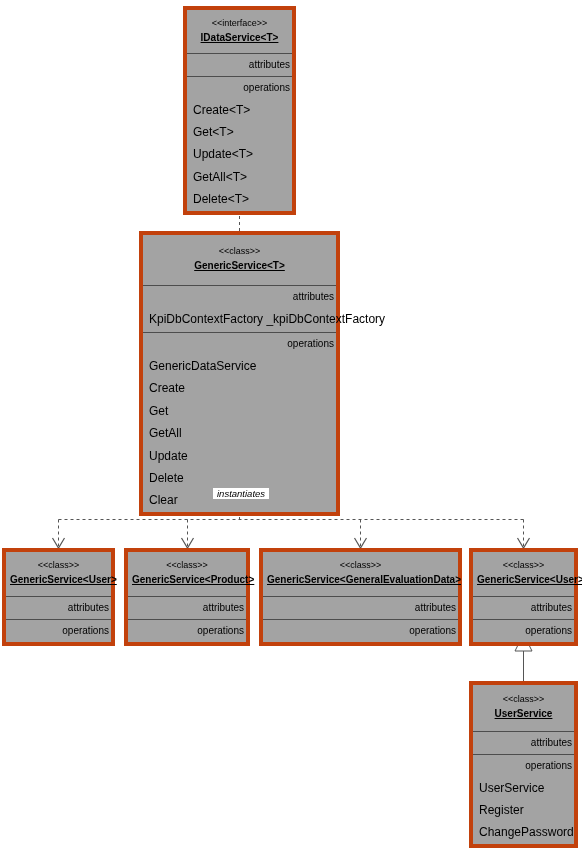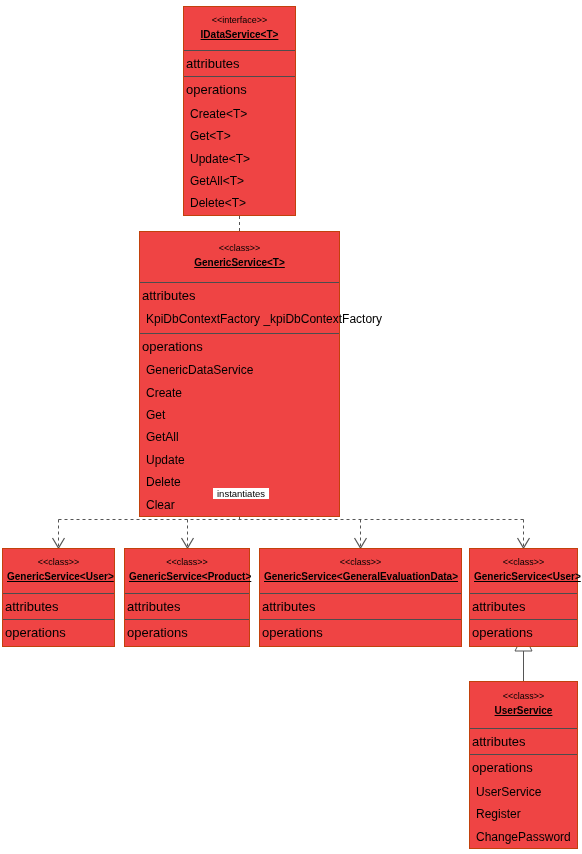--- a/index.html
+++ b/index.html
@@ -30,22 +30,22 @@
     left: 0; top: 0;
     width: 582px;
     height: 854px;
     z-index: 1;
     pointer-events: none;
   }
 
   
   .uml-box {
     position: absolute;
-    background: #ef4444;
-    border: 1px solid #c2410c;
+    background: #a3a3a3;
+    border: 4px solid #c2410c;
     box-sizing: border-box;
     z-index: 2;
   }
   .compartment {
     box-sizing: border-box;
     border-bottom: 1px solid #4d4d4d;
   }
   .compartment:last-child {
     border-bottom: none;
   }
@@ -63,22 +63,22 @@
   .classname {
     font-size: 10px;
     font-weight: bold;
     display: block;
     margin-top: 1px;
     white-space: nowrap;
     text-decoration: underline;
   }
 
   .section-title {
-    text-align: left;
-    font-size: 13px;
+    text-align: right;
+    font-size: 10px;
     padding: 5px 2px 5px 2px;
     line-height: 1.2;
   }
 
   .member {
     font-size: 12px;
     text-align: left;
     padding: 4px 6px 4px 6px;
     line-height: 1.2;
     white-space: nowrap;
@@ -92,20 +92,21 @@
   }
 
   
   .edge-label {
     position: absolute;
     font-size: 9.5px;
     background: #ffffff;
     padding: 0 4px;
     z-index: 3;
     white-space: nowrap;
+    font-style: italic;
   }
 </style>
 </head>
 <body>
 
 <div id="canvas">
 
   <svg id="connectors" width="582" height="854" viewBox="0 0 582 854">
 
     <g>

